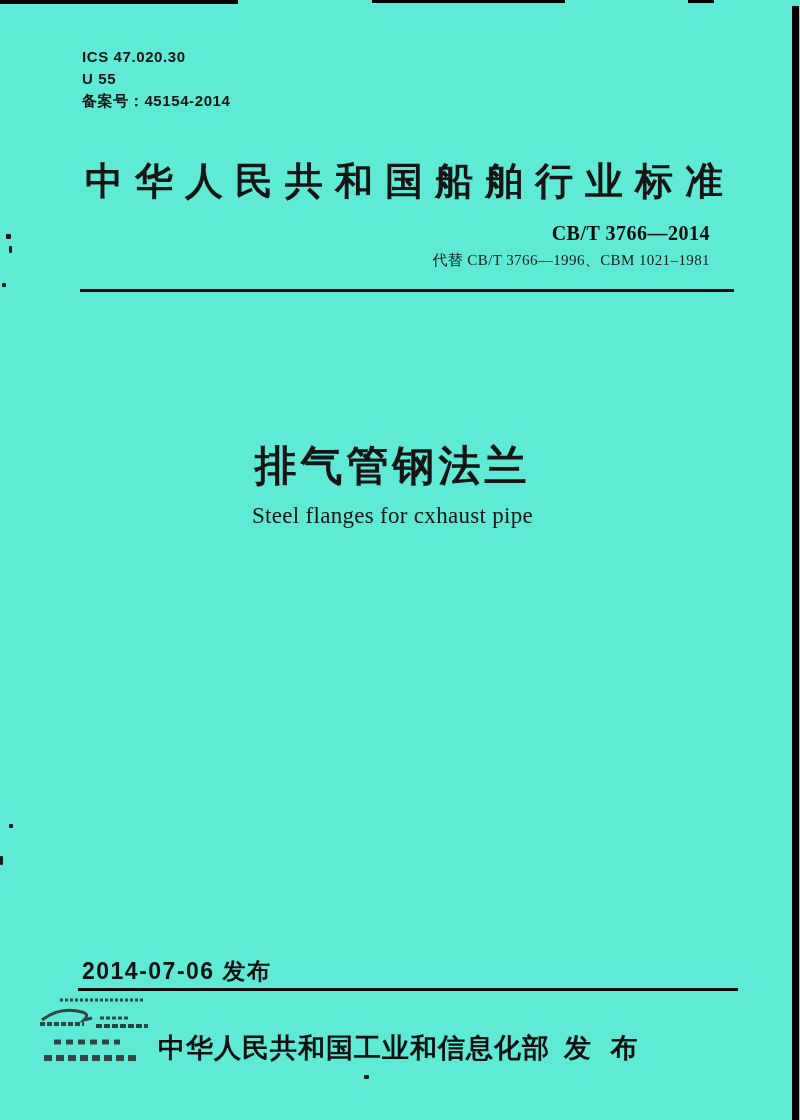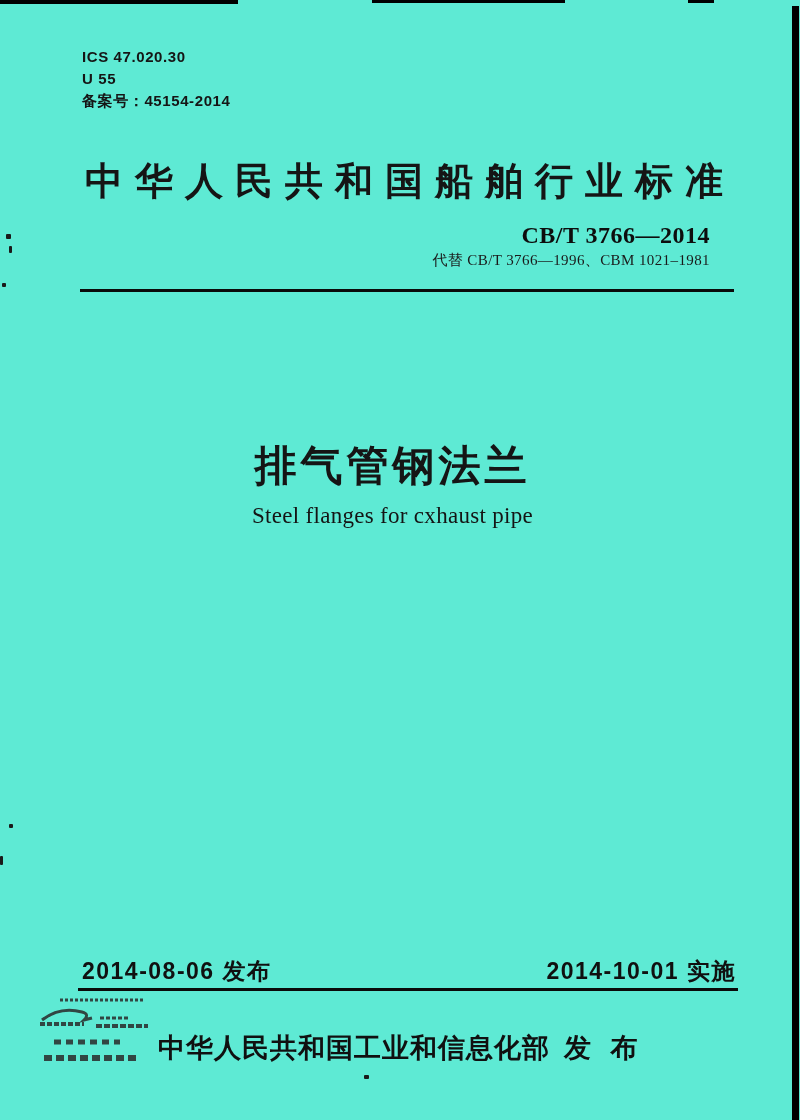--- a/index.html
+++ b/index.html
@@ -25,21 +25,21 @@
   
   .std-title{
     position:absolute;left:85px;top:156px;width:660px;
     font-size:38px;font-weight:700;letter-spacing:12px;
     white-space:nowrap;color:#151515;
   }
   
   .std-no{
     position:absolute;right:90px;top:222px;
     font-family:"Liberation Serif","DejaVu Serif",serif;
-    font-size:24px;font-weight:700;letter-spacing:.5px;
+    font-size:20px;font-weight:700;letter-spacing:.5px;
     color:#0d0d0d;white-space:nowrap;text-align:right;
   }
   .replaces{
     position:absolute;right:90px;top:251px;
     font-family:"Liberation Serif","DejaVu Serif",serif;
     font-size:15px;color:#1a1a1a;letter-spacing:.4px;white-space:nowrap;
   }
   .rule-top{
     position:absolute;left:80px;top:289px;width:654px;height:3px;
     background:#0a0a0a;
@@ -106,22 +106,21 @@
   <div class="std-title">中华人民共和国船舶行业标准</div>
 
   <div class="std-no">CB/T 3766—2014</div>
   <div class="replaces">代替 CB/T 3766—1996、CBM 1021–1981</div>
   <div class="rule-top"></div>
 
   <div class="doc-title">排气管钢法兰</div>
   <div class="doc-title-en">Steel flanges for cxhaust pipe</div>
 
   <div class="dates">
-    <span>2014-08-06 发布</span>
-    <span>2014-10-01 实施</span>
+    <span>2014-07-06 发布</span>
   </div>
   <div class="rule-bottom"></div>
 
   <div class="stamp">
     <svg width="140" height="72" viewBox="0 0 140 72">
       <g stroke="#2a2a2a" fill="none" stroke-width="2">
         <path d="M28 4 h84" stroke-dasharray="3 2" stroke-width="3"></path>
         <path d="M10 24 q18 -14 40 -8 q8 2 2 8 l8 -2" stroke-width="3"></path>
         <path d="M8 28 h44" stroke-dasharray="5 2" stroke-width="4"></path>
         <path d="M68 22 h30" stroke-dasharray="4 2" stroke-width="3"></path>

